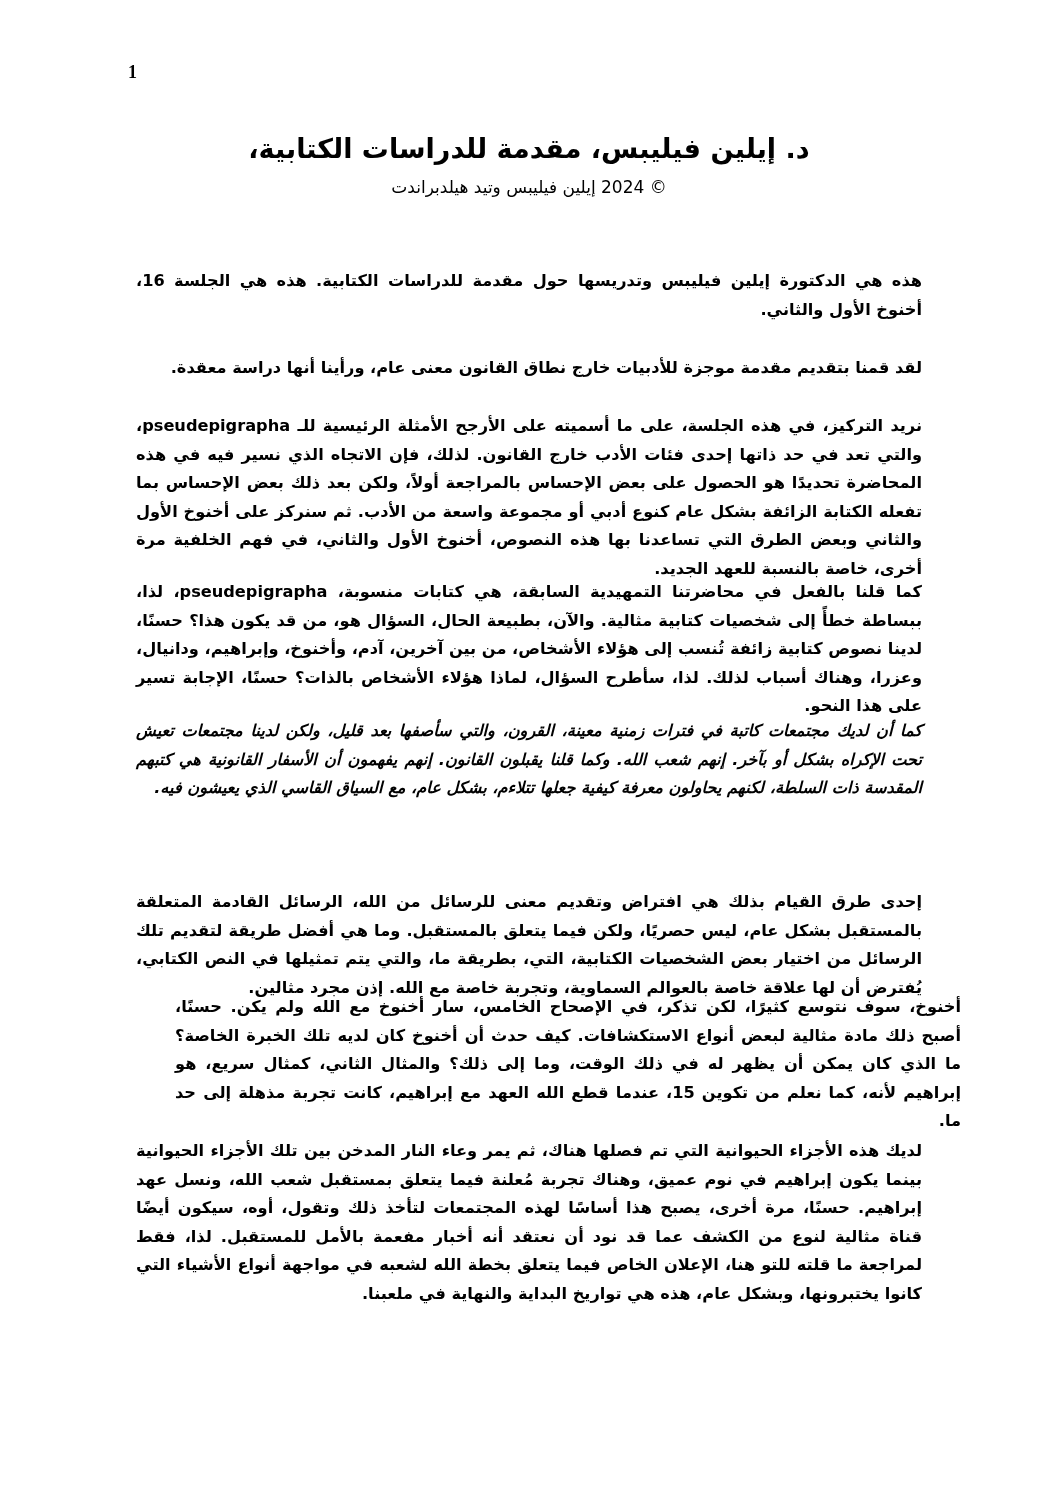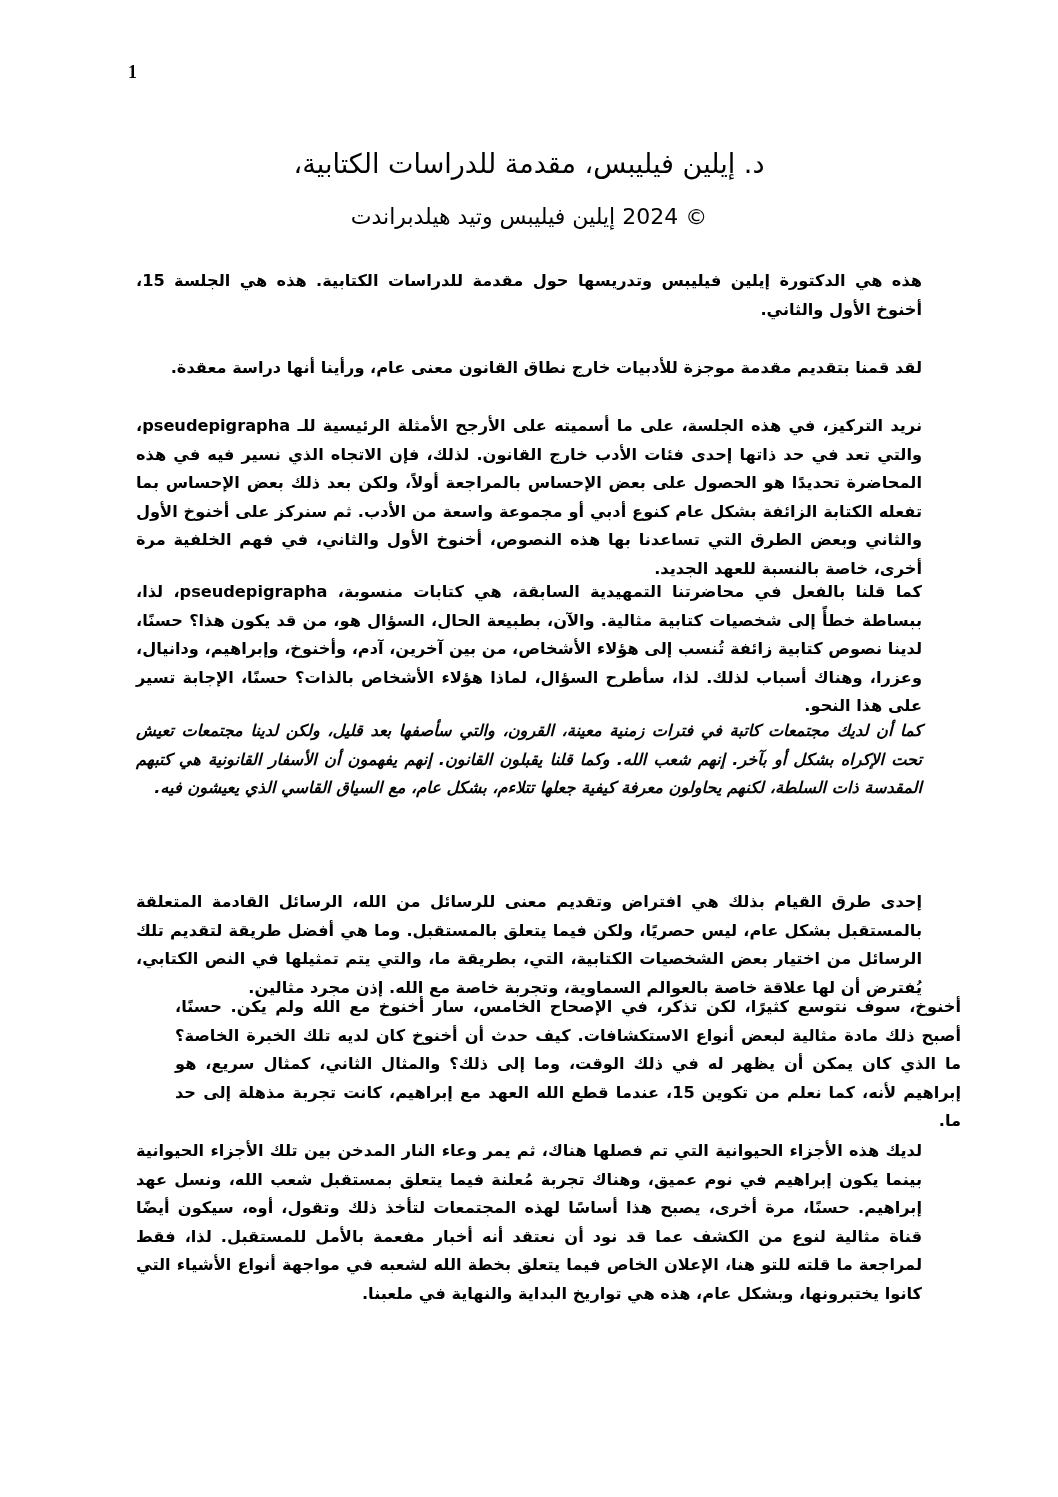--- a/index.html
+++ b/index.html
@@ -25,29 +25,28 @@
     }
     .title-block {
       position: absolute;
       left: 0;
       right: 0;
       top: 130px;
       text-align: center;
       direction: rtl;
     }
     .title-line {
-      font-weight: normal;
+      font-weight: bold;
       font-size: 27px;
       line-height: 38px;
-      margin-top: 15px;
     }
     .copyright {
-      font-size: 22px;
+      font-size: 17px;
       line-height: 28px;
-      margin-top: 20px;
+      margin-top: 5px;
     }
     .para {
       position: absolute;
       left: 136px;
       width: 786px;
       direction: rtl;
       text-align: justify;
       text-align-last: right;
       font-size: 16.2px;
       line-height: 28.5px;
@@ -58,20 +57,20 @@
 </head>
 <body>
 
 <div class="page-number">1</div>
 
 <div class="title-block">
   <div class="title-line">د. إيلين فيليبس، مقدمة للدراسات الكتابية،</div>
   <div class="copyright">© 2024 إيلين فيليبس وتيد هيلدبراندت</div>
 </div>
 
-<p class="para" style="top:267px;">هذه هي الدكتورة إيلين فيليبس وتدريسها حول مقدمة للدراسات الكتابية. هذه هي الجلسة 15، أخنوخ الأول والثاني.</p>
+<p class="para" style="top:267px;">هذه هي الدكتورة إيلين فيليبس وتدريسها حول مقدمة للدراسات الكتابية. هذه هي الجلسة 16، أخنوخ الأول والثاني.</p>
 <p class="para" style="top:354px;">لقد قمنا بتقديم مقدمة موجزة للأدبيات خارج نطاق القانون معنى عام، ورأينا أنها دراسة معقدة.</p>
 <p class="para" style="top:412px;">نريد التركيز، في هذه الجلسة، على ما أسميته على الأرجح الأمثلة الرئيسية للـ pseudepigrapha، والتي تعد في حد ذاتها إحدى فئات الأدب خارج القانون. لذلك، فإن الاتجاه الذي نسير فيه في هذه المحاضرة تحديدًا هو الحصول على بعض الإحساس بالمراجعة أولاً، ولكن بعد ذلك بعض الإحساس بما تفعله الكتابة الزائفة بشكل عام كنوع أدبي أو مجموعة واسعة من الأدب. ثم سنركز على أخنوخ الأول والثاني وبعض الطرق التي تساعدنا بها هذه النصوص، أخنوخ الأول والثاني، في فهم الخلفية مرة أخرى، خاصة بالنسبة للعهد الجديد.</p>
 <p class="para" style="top:578px;">كما قلنا بالفعل في محاضرتنا التمهيدية السابقة، هي كتابات منسوبة، pseudepigrapha، لذا، ببساطة خطأً إلى شخصيات كتابية مثالية. والآن، بطبيعة الحال، السؤال هو، من قد يكون هذا؟ حسنًا، لدينا نصوص كتابية زائفة تُنسب إلى هؤلاء الأشخاص، من بين آخرين، آدم، وأخنوخ، وإبراهيم، ودانيال، وعزرا، وهناك أسباب لذلك. لذا، سأطرح السؤال، لماذا هؤلاء الأشخاص بالذات؟ حسنًا، الإجابة تسير على هذا النحو.</p>
 <p class="para" style="top:717px;font-style:italic;">كما أن لديك مجتمعات كاتبة في فترات زمنية معينة، القرون، والتي سأصفها بعد قليل، ولكن لدينا مجتمعات تعيش تحت الإكراه بشكل أو بآخر. إنهم شعب الله. وكما قلنا يقبلون القانون. إنهم يفهمون أن الأسفار القانونية هي كتبهم المقدسة ذات السلطة، لكنهم يحاولون معرفة كيفية جعلها تتلاءم، بشكل عام، مع السياق القاسي الذي يعيشون فيه.</p>
 <p class="para" style="top:888px;">إحدى طرق القيام بذلك هي افتراض وتقديم معنى للرسائل من الله، الرسائل القادمة المتعلقة بالمستقبل بشكل عام، ليس حصريًا، ولكن فيما يتعلق بالمستقبل. وما هي أفضل طريقة لتقديم تلك الرسائل من اختيار بعض الشخصيات الكتابية، التي، بطريقة ما، والتي يتم تمثيلها في النص الكتابي، يُفترض أن لها علاقة خاصة بالعوالم السماوية، وتجربة خاصة مع الله. إذن مجرد مثالين.</p>
 <p class="para" style="top:993px;margin-left:39px;">أخنوخ، سوف نتوسع كثيرًا، لكن تذكر، في الإصحاح الخامس، سار أخنوخ مع الله ولم يكن. حسنًا، أصبح ذلك مادة مثالية لبعض أنواع الاستكشافات. كيف حدث أن أخنوخ كان لديه تلك الخبرة الخاصة؟ ما الذي كان يمكن أن يظهر له في ذلك الوقت، وما إلى ذلك؟ والمثال الثاني، كمثال سريع، هو إبراهيم لأنه، كما نعلم من تكوين 15، عندما قطع الله العهد مع إبراهيم، كانت تجربة مذهلة إلى حد ما.</p>
 <p class="para" style="top:1137px;">لديك هذه الأجزاء الحيوانية التي تم فصلها هناك، ثم يمر وعاء النار المدخن بين تلك الأجزاء الحيوانية بينما يكون إبراهيم في نوم عميق، وهناك تجربة مُعلنة فيما يتعلق بمستقبل شعب الله، ونسل عهد إبراهيم. حسنًا، مرة أخرى، يصبح هذا أساسًا لهذه المجتمعات لتأخذ ذلك وتقول، أوه، سيكون أيضًا قناة مثالية لنوع من الكشف عما قد نود أن نعتقد أنه أخبار مفعمة بالأمل للمستقبل. لذا، فقط لمراجعة ما قلته للتو هنا، الإعلان الخاص فيما يتعلق بخطة الله لشعبه في مواجهة أنواع الأشياء التي كانوا يختبرونها، وبشكل عام، هذه هي تواريخ البداية والنهاية في ملعبنا.</p>
 
 </body></html>

